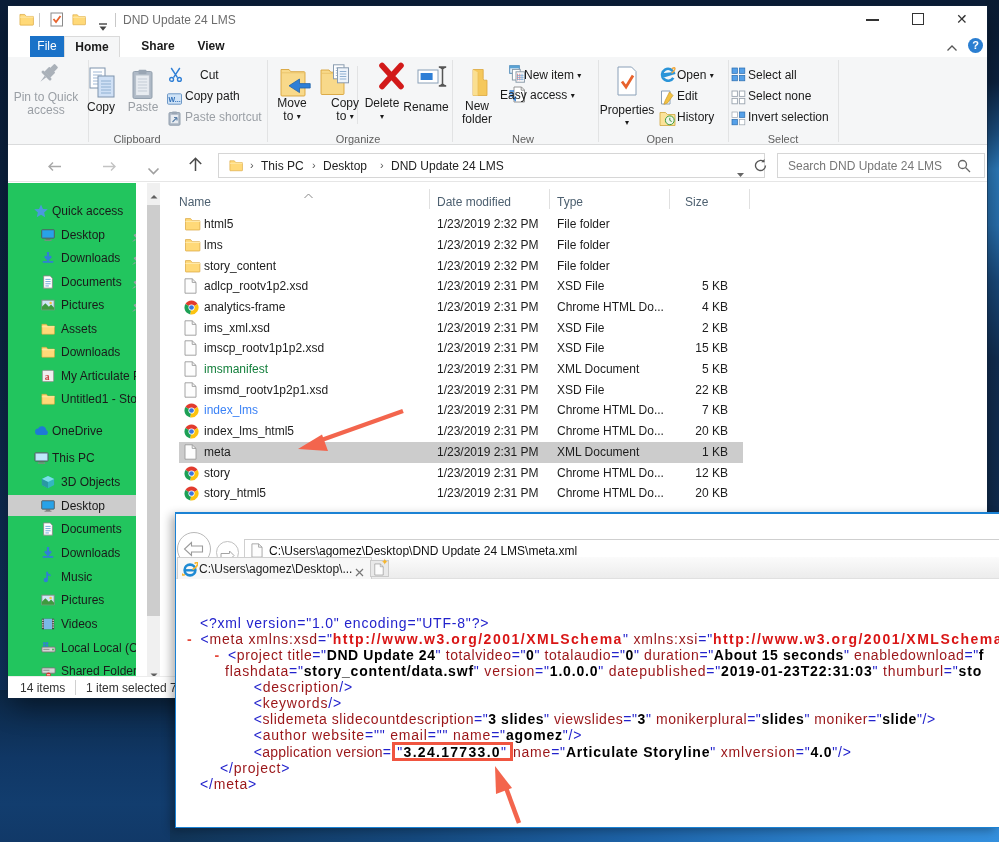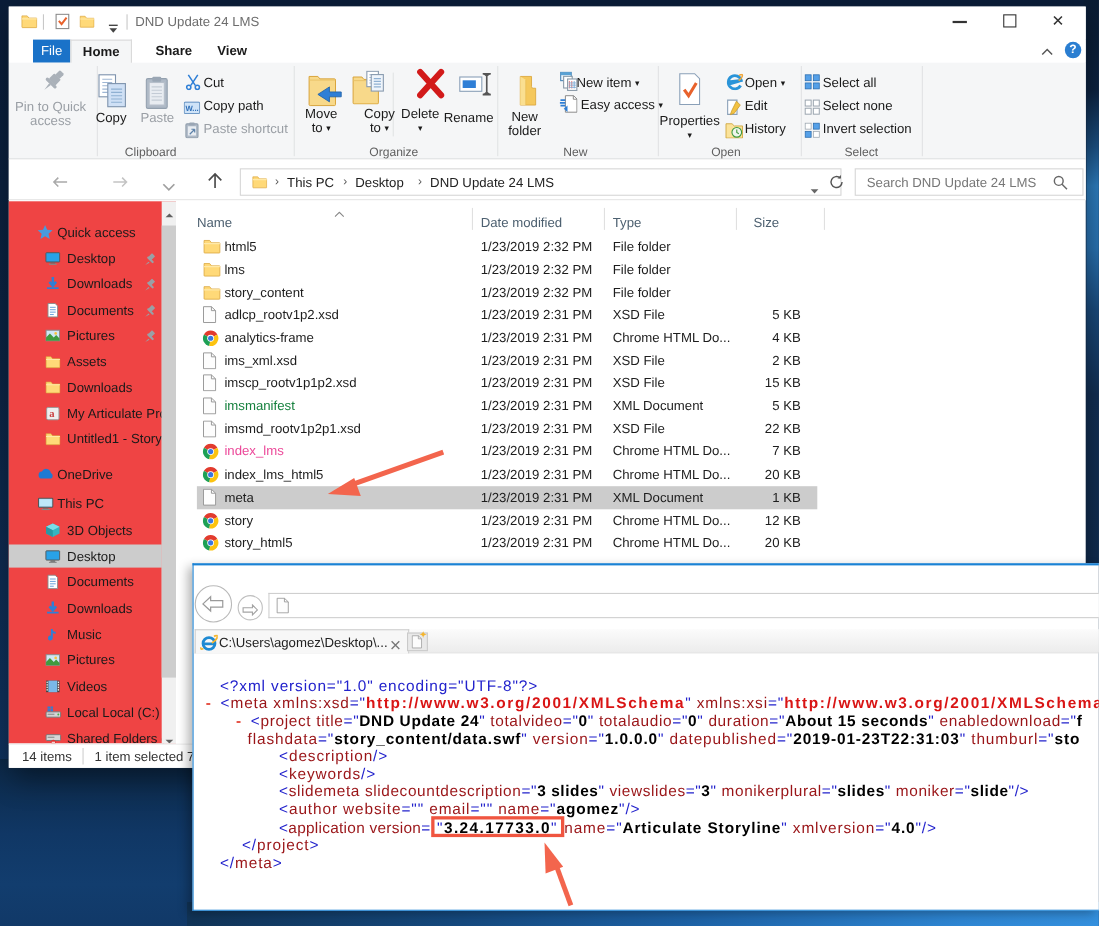--- a/index.html
+++ b/index.html
@@ -96,21 +96,21 @@
           </g>
         </svg></div>
 <div class="ab rg" style="left:105px;top:43px;width:60px;text-align:center">Paste</div>
 <div class="ab" style="left:160px;top:10px"><svg width="15" height="15" viewBox="0 0 15 15">
           <g stroke="#2f7fd6" fill="none" stroke-width="1.4">
             <path d="M3.2 1l6.3 9.6M11.8 1L5.5 10.6"></path>
             <circle cx="3.6" cy="12.4" r="1.9"></circle>
             <circle cx="11.4" cy="12.4" r="1.9"></circle>
           </g>
         </svg></div>
-<div class="ab rl txt" style="left:177px;top:10.5px">Cut</div>
+<div class="ab rl txt" style="left:192px;top:10.5px">Cut</div>
 <div class="ab" style="left:159px;top:33.5px"><svg width="15" height="12" viewBox="0 0 15 12">
           <rect x="0.5" y="0.8" width="14" height="10.4" rx="1" fill="#cfe3f7" stroke="#6f99c6"></rect>
           <text x="1.6" y="8.6" font-size="7" fill="#2f6fb8" font-weight="bold" font-family="Liberation Sans">W...</text>
         </svg></div>
 <div class="ab rl txt" style="left:177px;top:31.5px">Copy path</div>
 <div class="ab" style="left:160px;top:54px"><svg width="13" height="15" viewBox="0 0 13 15">
           <rect x="1" y="1.6" width="11" height="12.6" rx="1" fill="#aeb9c6" stroke="#93a0ae"></rect>
           <rect x="4" y="0.4" width="5" height="2.8" rx="0.8" fill="#9aa6b4"></rect>
           <rect x="2.8" y="3.8" width="7.4" height="8.4" fill="#e8ecf1"></rect>
           <path d="M4.5 11 L9 6.5 M9 6.5 h-3 M9 6.5 v3" stroke="#5b80a8" stroke-width="1.1" fill="none"></path>
@@ -166,21 +166,21 @@
         </svg></div>
 <div class="ab rl txt" style="left:516px;top:10.5px">New item <span style="font-size:8px;position:relative;top:-1px">▾</span></div>
 <div class="ab" style="left:500px;top:29px"><svg width="17" height="17" viewBox="0 0 17 17">
           <path d="M6 1h7.5l3 3V16H6z" fill="#fff" stroke="#8a8a8a" stroke-width="0.9"></path>
           <path d="M13.2 1v3.2h3.2" fill="none" stroke="#8a8a8a" stroke-width="0.9"></path>
           <g stroke="#2f7fd6" stroke-width="1.5">
             <path d="M1.5 5h4.5M1 7.5h5M1.5 10h4.5"></path>
           </g>
           <path d="M4.5 12.8 l3.4-3 v6z" fill="#2f7fd6"></path>
         </svg></div>
-<div class="ab rl txt" style="left:520px;top:31px">Easy access <span style="font-size:8px;position:relative;top:-1px">▾</span></div>
+<div class="ab rl txt" style="left:492px;top:31px">Easy access <span style="font-size:8px;position:relative;top:-1px">▾</span></div>
 <div class="ab" style="left:609px;top:9px"><svg width="20" height="30" viewBox="0 0 20 30">
           <path d="M1 1h13.5L19 5.5V29H1z" fill="#fff" stroke="#8aa0b8"></path>
           <path d="M5 15.5l4 5.5L16 9.5" fill="none" stroke="#e8622c" stroke-width="2.8"></path>
         </svg></div>
 <div class="ab rl" style="left:589px;top:45.5px;width:60px;text-align:center">Properties</div>
 <div class="ab" style="left:589px;top:61px;width:60px;text-align:center;font-size:8px;color:#1a1a1a">▾</div>
 <div class="ab" style="left:652px;top:10px"><svg width="16" height="15" viewBox="0 0 16 15">
           <path d="M13.3 10.8 A6 6 0 1 1 13.9 6.2 L2.6 9.4 M2.2 7.5 13.9 6.2" fill="none" stroke="#2a94d8" stroke-width="2.6"></path>
           <path d="M11.8 1.8c2.2-1.5 3.9-1.7 2.8 1-.5 1.3-1.7 2.5-3.1 3.5" fill="none" stroke="#f0a73c" stroke-width="1.4"></path>
         </svg></div>
@@ -257,21 +257,21 @@
           </svg></div>
 </div>
 <div class="ab" style="left:769px;top:8px;width:208px;height:25px;border:1px solid #d6d6d6;background:#fff">
 <div class="ab txt" style="left:10px;top:5px;font-size:12px;color:#777">Search DND Update 24 LMS</div>
 <div class="ab" style="left:178px;top:4px"><svg width="16" height="16" viewBox="0 0 16 16">
             <circle cx="6.5" cy="6.5" r="4" fill="none" stroke="#666" stroke-width="1.3"></circle>
             <path d="M9.5 9.5l4.5 4.5" stroke="#666" stroke-width="1.3"></path>
           </svg></div>
 </div>
 </div>
-<div class="ab" style="left:0;top:177px;width:152px;height:493px;background:#ef4444;overflow:hidden">
+<div class="ab" style="left:0;top:177px;width:128px;height:493px;background:#22c55e;overflow:hidden">
 <div class="ab" style="left:26px;top:21.0px"><svg width="14" height="14" viewBox="0 0 16 16">
           <path d="M8 0.5 L10.2 5.6 15.7 6.1 11.6 9.8 12.8 15.2 8 12.4 3.2 15.2 4.4 9.8 0.3 6.1 5.8 5.6z" fill="#4a9add"></path>
         </svg></div>
 <div class="ab txt" style="left:44px;top:21.0px;font-size:12px;color:#1a1a1a;width:108px;overflow:hidden">Quick access</div>
 <div class="ab" style="left:33px;top:44.8px"><svg width="14" height="14" viewBox="0 0 16 16">
           <rect x="0.8" y="2" width="14.4" height="9.6" rx="0.8" fill="#28a2e8" stroke="#555" stroke-width="1"></rect>
           <rect x="5.5" y="12" width="5" height="1.4" fill="#666"></rect>
           <rect x="4" y="13.4" width="8" height="1.2" fill="#888"></rect>
         </svg></div>
 <div class="ab txt" style="left:53px;top:44.8px;font-size:12px;color:#1a1a1a;width:99px;overflow:hidden">Desktop</div>
@@ -518,21 +518,21 @@
 <div class="ab txt" style="left:397px;top:199.7px;font-size:12px;color:#1d1d1d">XSD File</div>
 <div class="ab txt" style="left:490px;top:199.7px;width:78px;text-align:right;font-size:12px;color:#1d1d1d">22 KB</div>
 <div class="ab" style="left:24px;top:220.4px"><svg width="15" height="15" viewBox="0 0 32 32">
           <circle cx="16" cy="16" r="15" fill="#fff"></circle>
           <path d="M16 16 L3 8.5 A15 15 0 0129 8.5 Z" fill="#e23b2e"></path>
           <path d="M16 16 L3 8.5 A15 15 0 0013.5 30.8 Z" fill="#1da055"></path>
           <path d="M16 16 L13.5 30.8 A15 15 0 0029 8.5 Z" fill="#fcc310"></path>
           <circle cx="16" cy="16" r="6.6" fill="#fff"></circle>
           <circle cx="16" cy="16" r="5" fill="#3a77e0"></circle>
         </svg></div>
-<div class="ab txt" style="left:44px;top:220.4px;font-size:12px;color:#ec4899">index_lms</div>
+<div class="ab txt" style="left:44px;top:220.4px;font-size:12px;color:#3b82f6">index_lms</div>
 <div class="ab txt" style="left:277px;top:220.4px;font-size:12px;color:#1d1d1d">1/23/2019 2:31 PM</div>
 <div class="ab txt" style="left:397px;top:220.4px;font-size:12px;color:#1d1d1d">Chrome HTML Do...</div>
 <div class="ab txt" style="left:490px;top:220.4px;width:78px;text-align:right;font-size:12px;color:#1d1d1d">7 KB</div>
 <div class="ab" style="left:24px;top:241.1px"><svg width="15" height="15" viewBox="0 0 32 32">
           <circle cx="16" cy="16" r="15" fill="#fff"></circle>
           <path d="M16 16 L3 8.5 A15 15 0 0129 8.5 Z" fill="#e23b2e"></path>
           <path d="M16 16 L3 8.5 A15 15 0 0013.5 30.8 Z" fill="#1da055"></path>
           <path d="M16 16 L13.5 30.8 A15 15 0 0029 8.5 Z" fill="#fcc310"></path>
           <circle cx="16" cy="16" r="6.6" fill="#fff"></circle>
           <circle cx="16" cy="16" r="5" fill="#3a77e0"></circle>
@@ -588,22 +588,23 @@
       </svg></div>
 <div class="ab" style="left:39.5px;top:26.5px;width:23px;height:23px;border:1px solid #c0c0c0;border-radius:50%"></div>
 <div class="ab" style="left:44px;top:32.5px"><svg width="15" height="11" viewBox="0 0 15 11">
         <path d="M9.5 1 L14 5.5 9.5 10 V7.5 H1 V3.5 H9.5 Z" fill="#fff" stroke="#a4a4a4" stroke-width="1"></path>
       </svg></div>
 <div class="ab" style="left:68px;top:25px;width:756px;height:23px;border:1px solid #cfcfcf;border-right:none;background:#fff">
 <div class="ab" style="left:6px;top:3px"><svg width="12" height="15" viewBox="0 0 13 16">
           <path d="M1 .8h7.2L12 4.4v10.8H1z" fill="#fdfdfd" stroke="#9a9a9a" stroke-width="0.9"></path>
           <path d="M8.2.8v3.6H12" fill="none" stroke="#9a9a9a" stroke-width="0.9"></path>
         </svg></div>
-</div>
-<div class="ab" style="left:0;top:58px;width:824px;height:22px;background:linear-gradient(180deg,#fbfbfb,#ececec);border-bottom:1px solid #e0e0e0">
+<div class="ab txt" style="left:24px;top:4px;font-size:12px;color:#111">C:\Users\agomez\Desktop\DND Update 24 LMS\meta.xml</div>
+</div>
+<div class="ab" style="left:0;top:43px;width:824px;height:22px;background:linear-gradient(180deg,#fbfbfb,#ececec);border-bottom:1px solid #e0e0e0">
 <div class="ab" style="left:1px;top:0;width:195px;height:22px;background:#f7f7f7;border:1px solid #cfcfcf;border-bottom:none"></div>
 <div class="ab" style="left:6px;top:5px"><svg width="16" height="15" viewBox="0 0 16 15">
           <circle cx="8" cy="8" r="5.4" fill="none" stroke="#1e8ad3" stroke-width="2.6"></circle>
           <path d="M2.6 8.3h10.8" stroke="#1e8ad3" stroke-width="2.4"></path>
           <path d="M12.6 1.6c2.3-1.5 4-1.7 2.9 1.1-.8 2-2.9 3.7-4.9 4.8" fill="none" stroke="#f4b52e" stroke-width="1.7"></path>
           <path d="M2.9 12.5c-1.8 1-2.9.8-2.3-1" fill="none" stroke="#f4b52e" stroke-width="1.5"></path>
         </svg></div>
 <div class="ab txt" style="left:23px;top:5px;font-size:12px;color:#222">C:\Users\agomez\Desktop\...</div>
 <div class="ab" style="left:179px;top:6px"><svg width="9" height="9" viewBox="0 0 9 9">
           <path d="M1 1l7 7M8 1L1 8" stroke="#777" stroke-width="1.2"></path>

